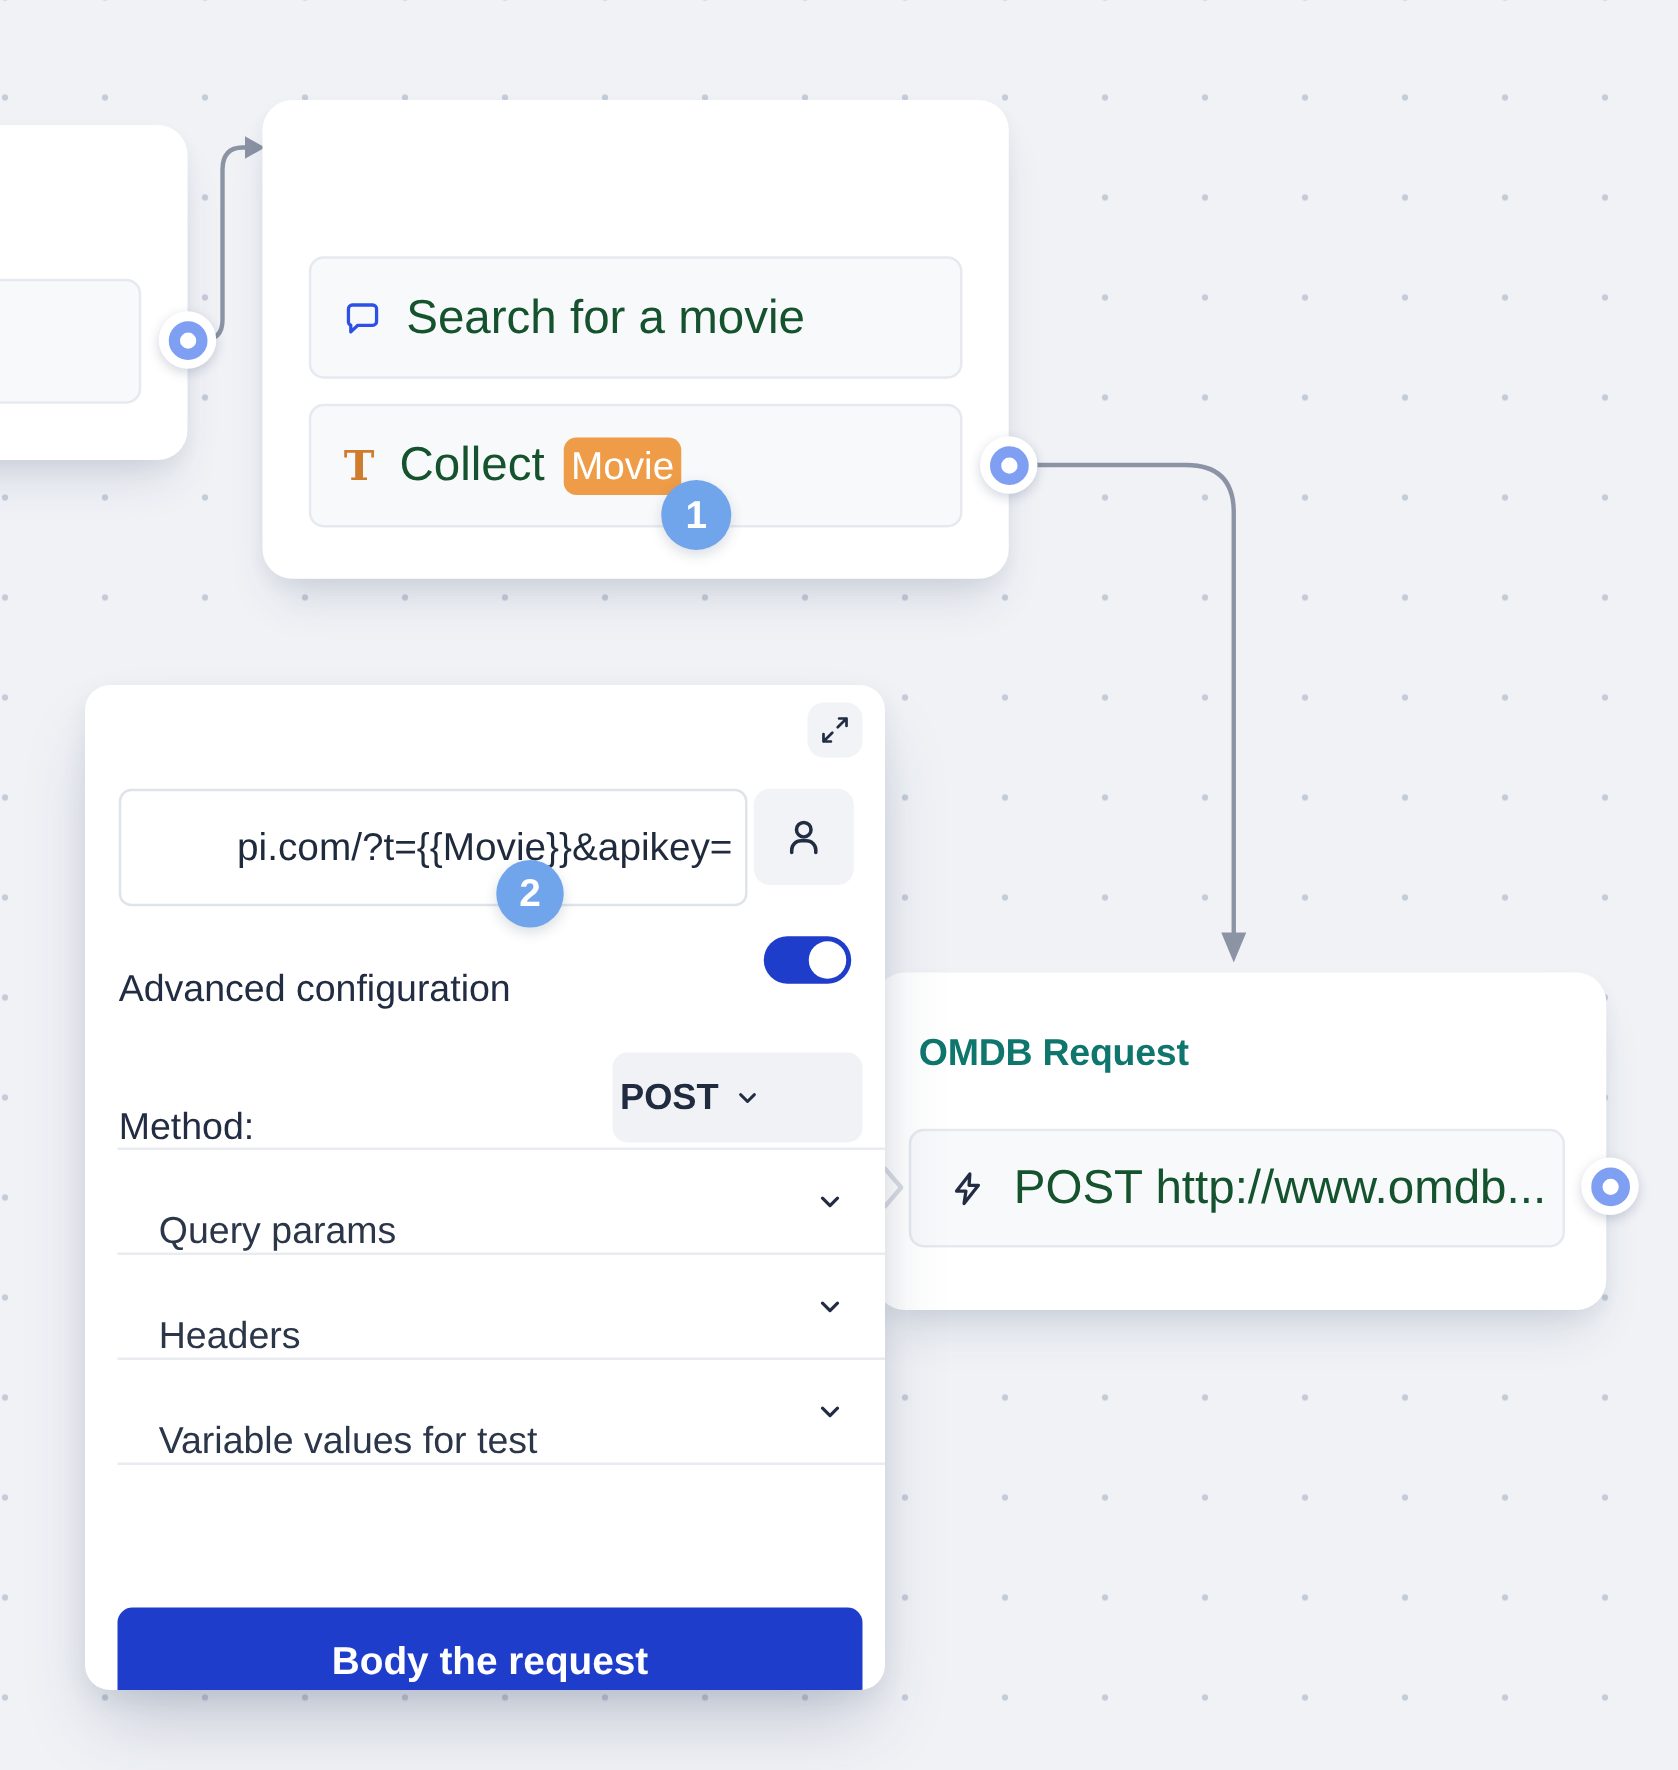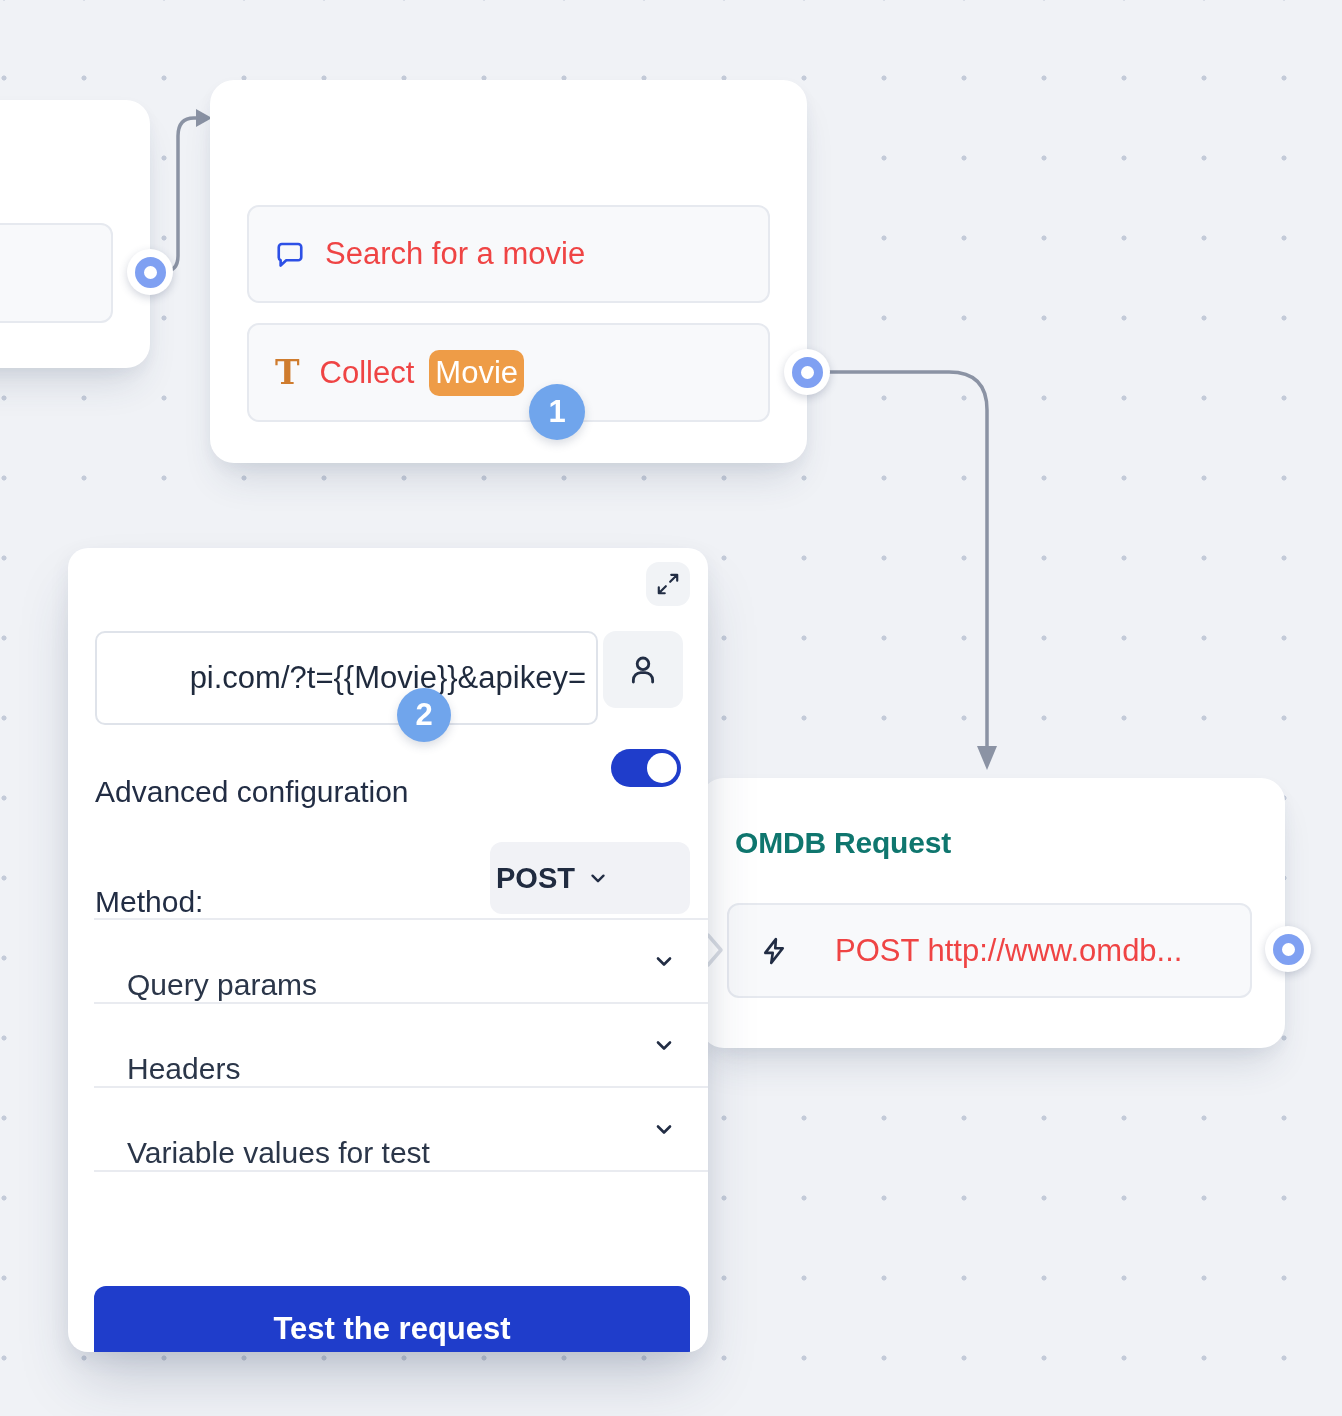--- a/index.html
+++ b/index.html
@@ -25,21 +25,21 @@
     z-index:2;
   }
   .card-title{
     font-size:31px;font-weight:700;color:#0f766e;letter-spacing:-.2px;
   }
   .node-item{
     position:absolute;background:#f8f9fb;border:2px solid #e6e9ef;border-radius:12px;
     display:flex;align-items:center;box-sizing:border-box;
   }
   .node-item .icon{display:inline-flex;align-items:center;justify-content:center;flex:0 0 auto;}
-  .item-label{font-size:31px;color:#ef4444;white-space:nowrap;}
+  .item-label{font-size:38px;color:#14532d;white-space:nowrap;}
   .t-glyph{font-family:"DejaVu Serif","Liberation Serif",serif;font-size:33px;font-weight:600;color:#cf7c2e;line-height:1;}
   .var-badge{
     display:inline-block;background:#ee9c47;color:#ffffff;font-size:31px;
     padding:5px 6px;border-radius:10px;margin-left:15px;white-space:nowrap;
   }
 
   
   .port{position:absolute;z-index:5;width:46px;height:46px;border-radius:50%;
     background:#ffffff;box-shadow:0 3px 9px rgba(50,65,100,.22);
     display:flex;align-items:center;justify-content:center;}
@@ -123,21 +123,21 @@
     <div class="node-item" style="left:37px;top:243px;width:523px;height:99px;padding-left:26px;">
       <span class="icon t-glyph" style="margin-right:20px;">T</span>
       <span class="item-label">Collect</span>
       <span class="var-badge">Movie</span>
     </div>
   </div>
 
   <div class="card" style="left:700px;top:778px;width:585px;height:270px;">
     <div class="card-title" style="position:absolute;left:35px;top:48px;font-size:30px;">OMDB Request</div>
 
-    <div class="node-item" style="left:27px;top:125px;width:525px;height:95px;padding-left:30px;gap:24px;">
+    <div class="node-item" style="left:27px;top:125px;width:525px;height:95px;padding-left:30px;">
       <span class="icon" style="margin-right:22px;">
         <svg width="30" height="30" viewBox="0 0 24 24" fill="none" stroke="#222d44" stroke-width="2.1" stroke-linejoin="round">
           <path d="M13.5 2.5 L5 13.5 H11 L9.8 21.5 L19 9.8 H13 Z"></path>
         </svg>
       </span>
       <span class="item-label">POST http://www.omdb...</span>
     </div>
   </div>
 
   <svg class="notch" style="left:704px;top:932px;" width="22" height="36" viewBox="0 0 22 36">
@@ -206,21 +206,21 @@
       <div class="section">
         <span class="panel-label">Variable values for test</span>
         <span style="display:inline-flex;">
           <svg width="24" height="24" viewBox="0 0 24 24" fill="none" stroke="#222d44" stroke-width="2.6" stroke-linecap="round" stroke-linejoin="round">
               <polyline points="6,9.5 12,15.5 18,9.5"></polyline>
             </svg>
         </span>
       </div>
     </div>
 
-    <button class="test-btn">Test the request</button>
+    <button class="test-btn">Body the request</button>
   </div>
 
   <div class="port" style="left:127px;top:249px;">
     <div class="ring"></div>
   </div>
   <div class="port" style="left:784px;top:349px;">
     <div class="ring"></div>
   </div>
   <div class="port" style="left:1265px;top:926px;">
     <div class="ring"></div>

